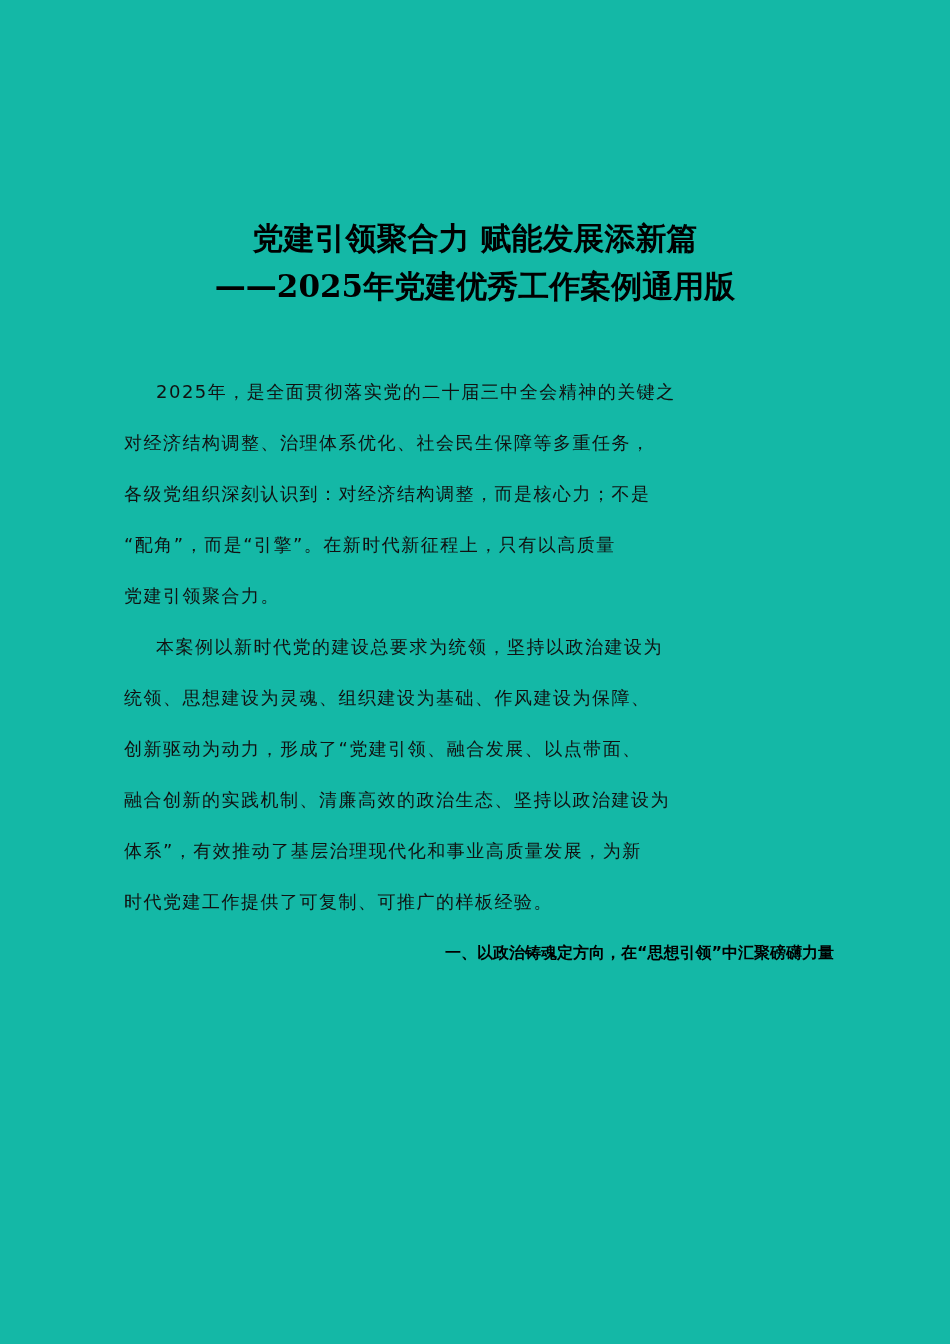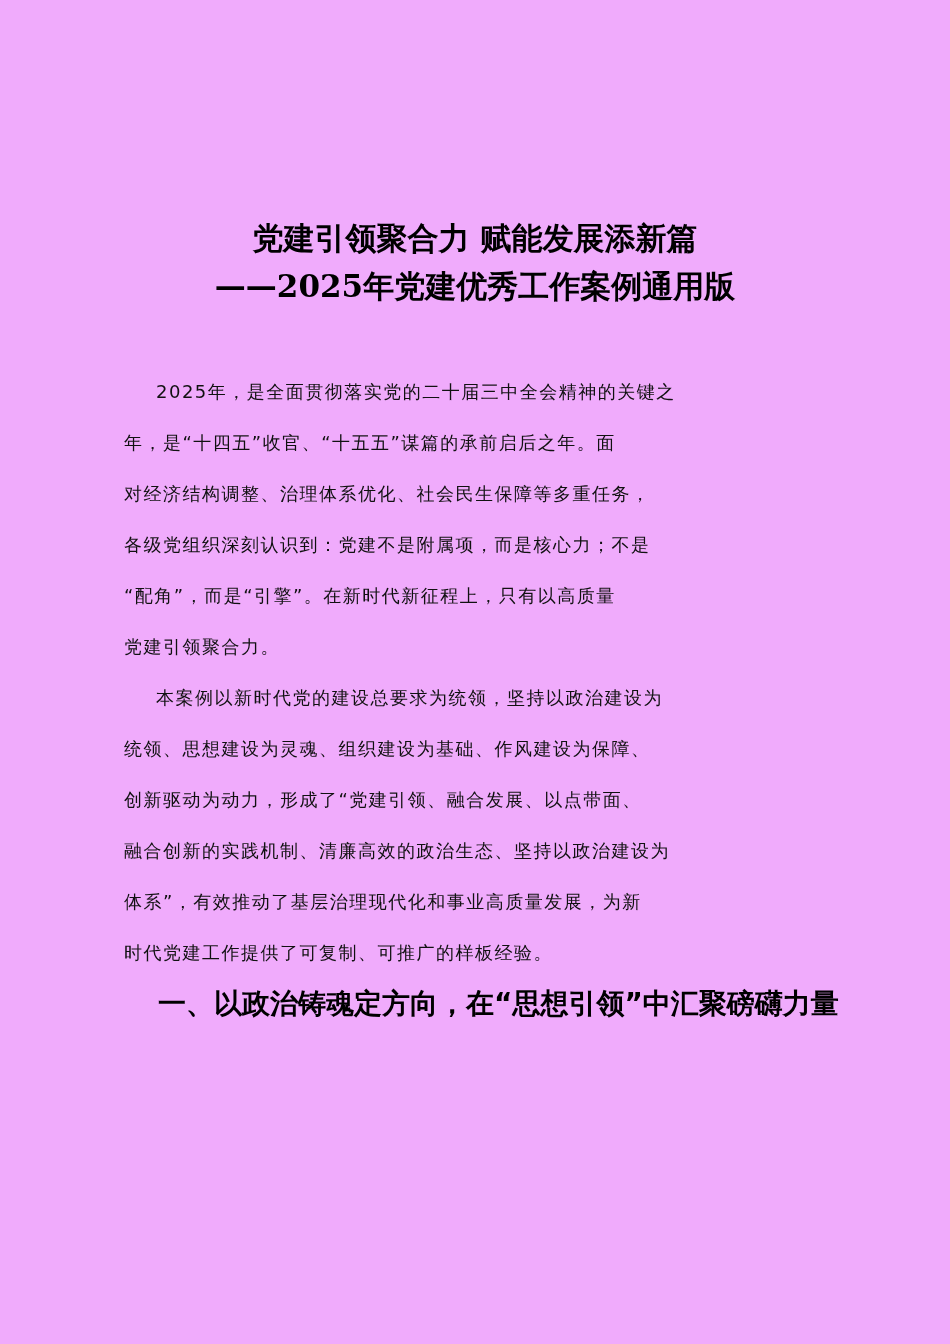--- a/index.html
+++ b/index.html
@@ -14,21 +14,21 @@
       overflow: hidden;
       font-family: "DejaVu Serif", "Liberation Serif", serif;
       color: #000000;
     }
     .page {
       position: absolute;
       left: 0;
       top: 0;
       width: 950px;
       height: 1344px;
-      background: #f0abfc;
+      background: #14b8a6;
     }
     .title-block {
       position: absolute;
       left: 0;
       top: 214px;
       width: 950px;
       text-align: center;
     }
     .title-line {
       font-family: "DejaVu Serif", "Liberation Serif", serif;
@@ -56,21 +56,21 @@
       white-space: nowrap;
       letter-spacing: 1.5px;
       color: #111111;
     }
     .line.indent {
       padding-left: 32px;
     }
     .heading {
       font-family: "DejaVu Sans", "Liberation Sans", sans-serif;
       font-weight: bold;
-      font-size: 28px;
+      font-size: 16px;
       line-height: 51px;
       height: 51px;
       white-space: nowrap;
       padding-left: 34px;
       color: #000000;
       text-align: right;
     }
   </style>
 </head>
 <body>
@@ -78,23 +78,22 @@
 <div class="page">
 
   <div class="title-block">
     <div class="title-line">党建引领聚合力 赋能发展添新篇</div>
     <div class="title-line sub">——2025年党建优秀工作案例通用版</div>
   </div>
 
   <div class="body-block">
     <div>
       <div class="line indent">2025年，是全面贯彻落实党的二十届三中全会精神的关键之</div>
-      <div class="line">年，是“十四五”收官、“十五五”谋篇的承前启后之年。面</div>
       <div class="line">对经济结构调整、治理体系优化、社会民生保障等多重任务，</div>
-      <div class="line">各级党组织深刻认识到：党建不是附属项，而是核心力；不是</div>
+      <div class="line">各级党组织深刻认识到：对经济结构调整，而是核心力；不是</div>
       <div class="line">“配角”，而是“引擎”。在新时代新征程上，只有以高质量</div>
       <div class="line">党建引领聚合力。</div>
     </div>
     <div>
       <div class="line indent">本案例以新时代党的建设总要求为统领，坚持以政治建设为</div>
       <div class="line">统领、思想建设为灵魂、组织建设为基础、作风建设为保障、</div>
       <div class="line">创新驱动为动力，形成了“党建引领、融合发展、以点带面、</div>
       <div class="line">融合创新的实践机制、清廉高效的政治生态、坚持以政治建设为</div>
       <div class="line">体系”，有效推动了基层治理现代化和事业高质量发展，为新</div>
       <div class="line">时代党建工作提供了可复制、可推广的样板经验。</div>

